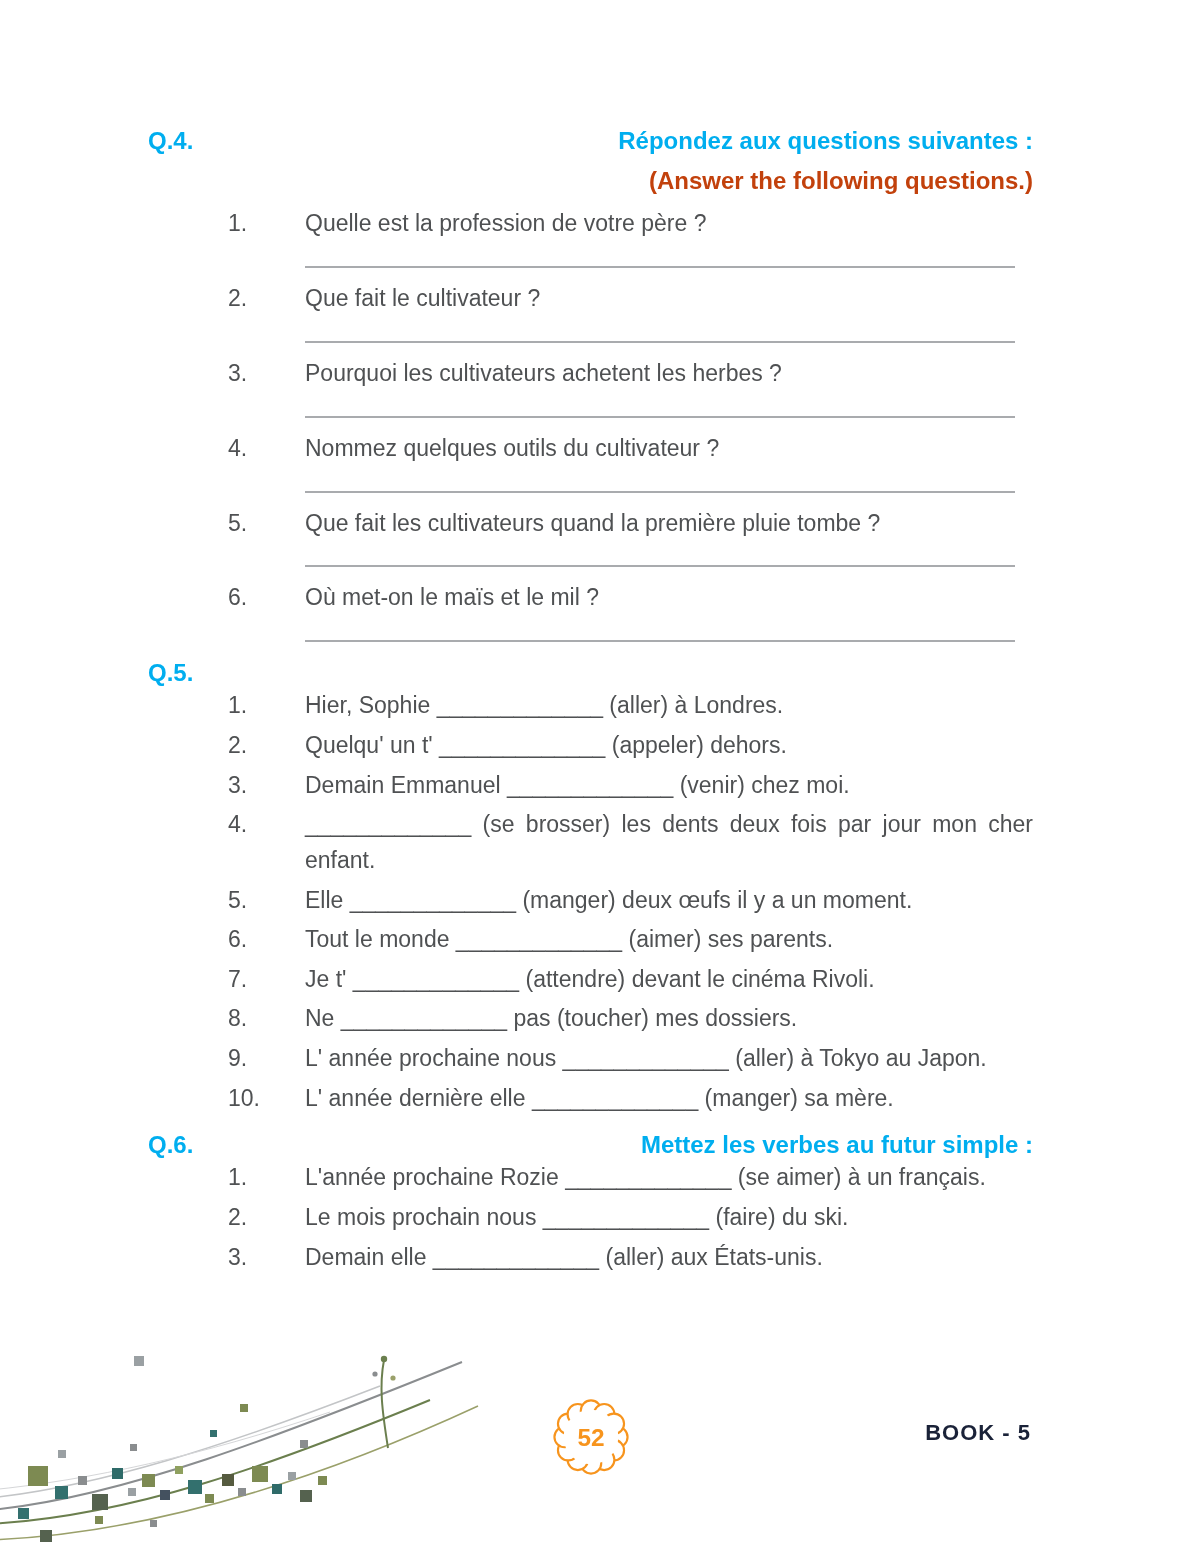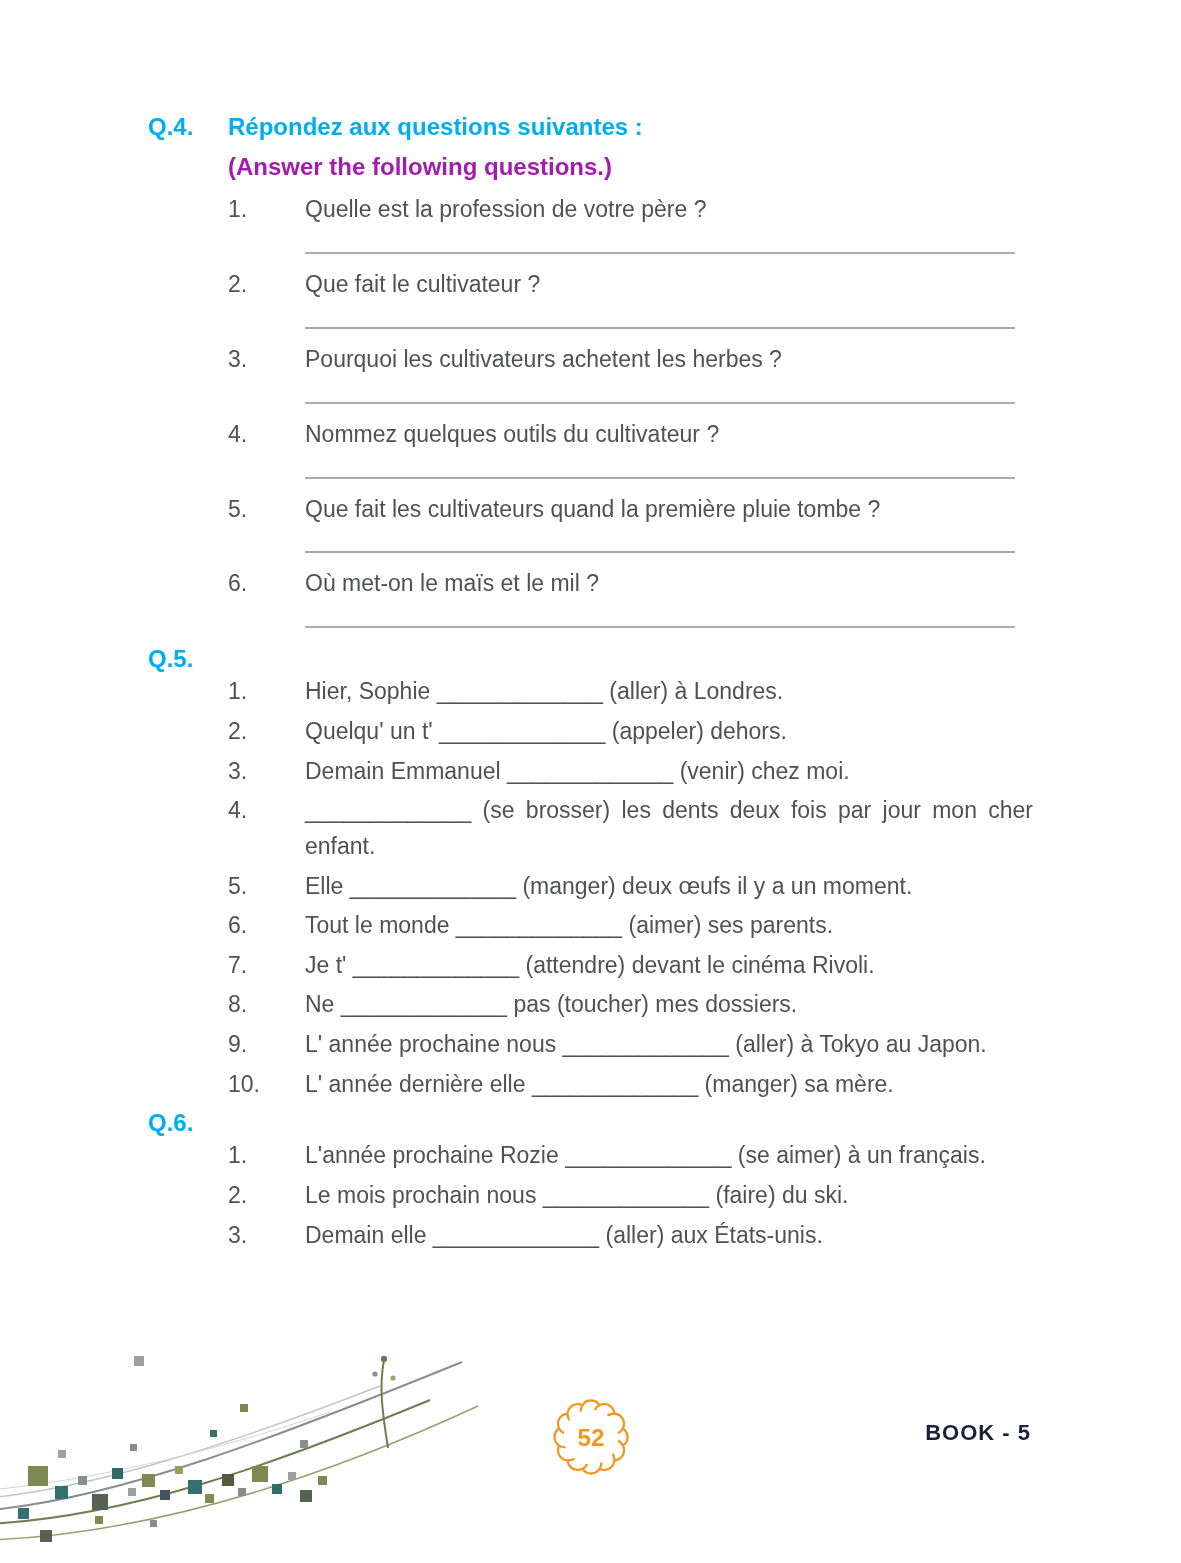--- a/index.html
+++ b/index.html
@@ -15,41 +15,41 @@
     font-family: "Liberation Sans", sans-serif;
     color: #4f5153;
   }
   .content {
     position: absolute;
     top: 112px;
     left: 148px;
     right: 148px;
   }
   .section { margin-bottom: 6px; }
-  .sec-header { display: flex; align-items: flex-start; }
+  .sec-header { display: flex; align-items: flex-start; margin-top: 14px; }
   .sec-id {
     flex: 0 0 80px;
     font-size: 24px;
     font-weight: 700;
     color: #00aeef;
     line-height: 1.25;
   }
-  .sec-titles { flex: 1; }
+  .sec-titles { flex: 1; text-align: right; }
   .sec-title-fr {
     margin: 0;
     font-size: 24px;
     font-weight: 700;
     color: #00aeef;
     line-height: 1.25;
   }
   .sec-title-en {
     margin: 10px 0 13px 0;
     font-size: 24px;
     font-weight: 700;
-    color: #a21caf;
+    color: #c2410c;
     line-height: 1.25;
   }
   .items { margin-left: 80px; }
   .item-row {
     display: flex;
     font-size: 23px;
     line-height: 1.35;
   }
   .item-num { flex: 0 0 77px; }
   .item-text { flex: 1; text-align: justify; }
@@ -184,20 +184,21 @@
         <span class="item-num">10.</span>
         <span class="item-text">L' année dernière elle _____________ (manger) sa mère.</span>
       </div>
     </div>
   </section>
 
   <section class="section fill">
     <div class="sec-header">
       <span class="sec-id">Q.6.</span>
       <div class="sec-titles">
+        <h2 class="sec-title-fr">Mettez les verbes au futur simple :</h2>
       </div>
     </div>
     <div class="items">
       <div class="item-row">
         <span class="item-num">1.</span>
         <span class="item-text">L'année prochaine Rozie _____________ (se aimer) à un français.</span>
       </div>
       <div class="item-row">
         <span class="item-num">2.</span>
         <span class="item-text">Le mois prochain nous _____________ (faire) du ski.</span>

